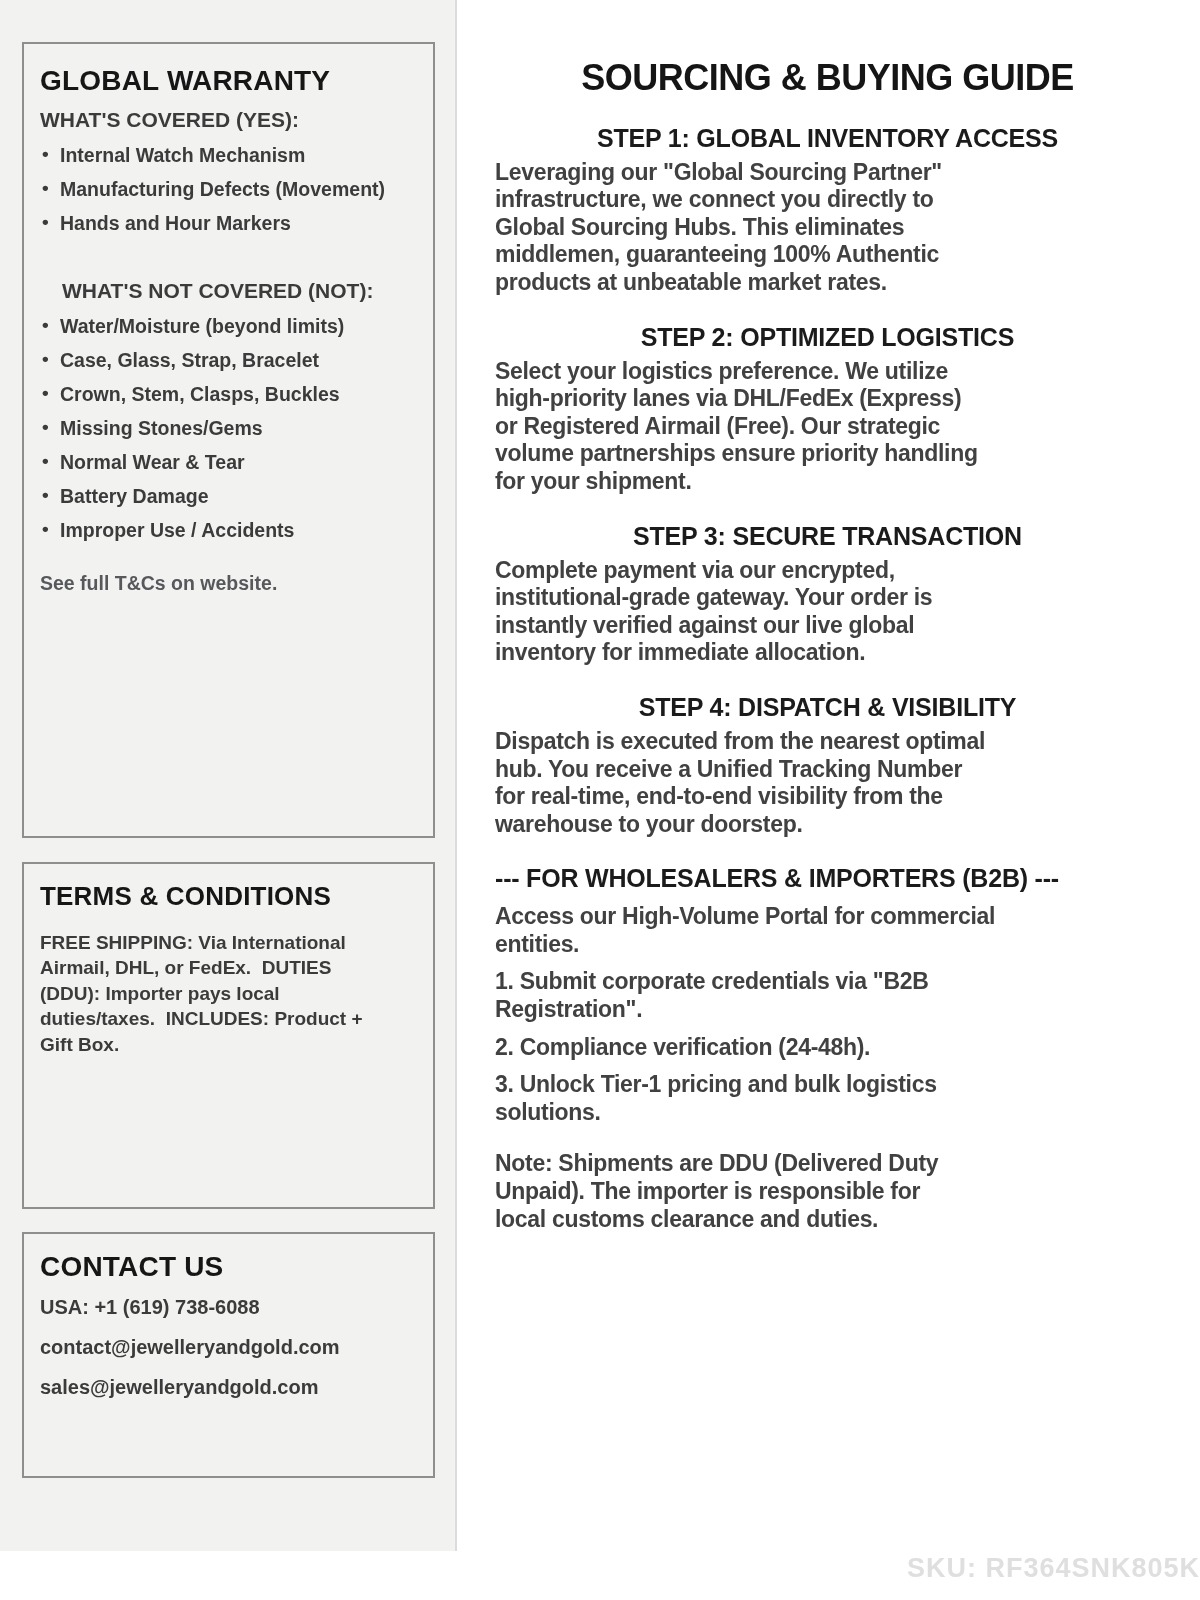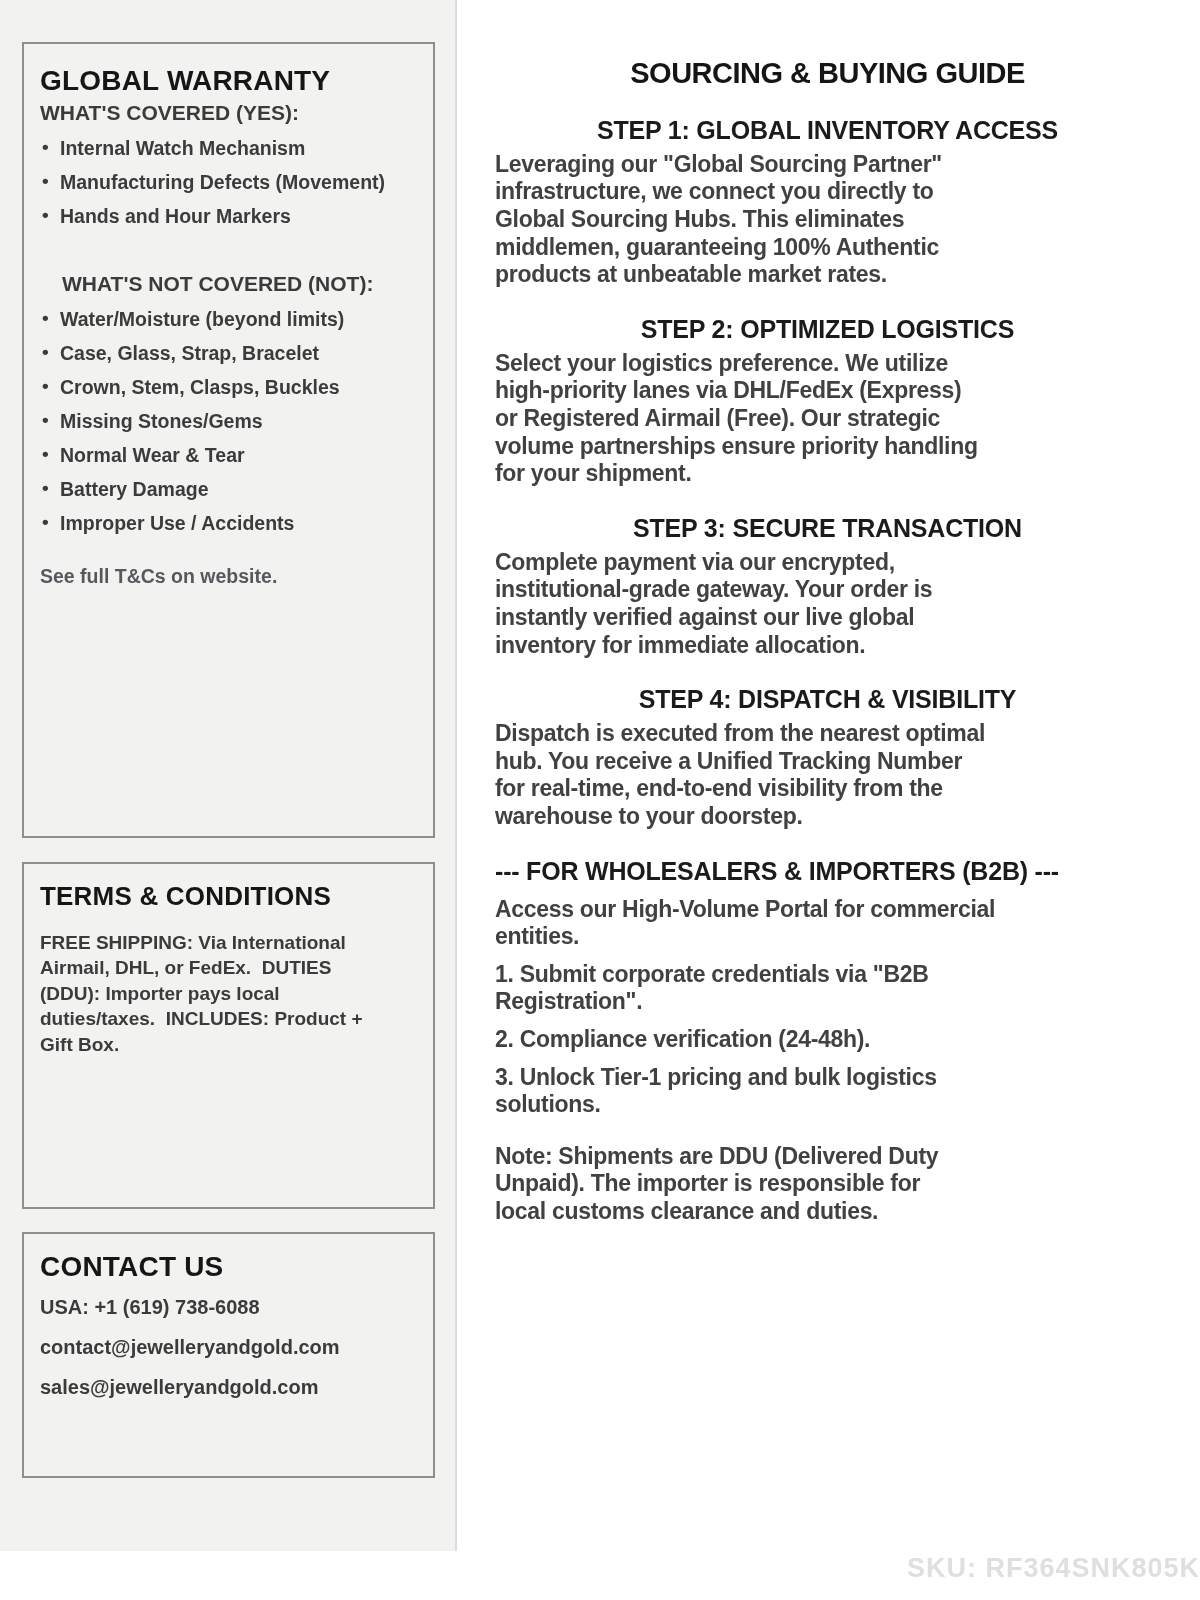--- a/index.html
+++ b/index.html
@@ -25,21 +25,21 @@
   .box-warranty { top:42px;  height:796px; }
   .box-terms    { top:862px; height:347px; padding-top:18px; }
   .box-contact  { top:1232px;height:246px; padding-top:18px; }
 
   .side-title {
     font-size:28px; font-weight:bold; color:#161616;
     letter-spacing:0.2px; line-height:1.1;
   }
   .side-subhead {
     font-size:21px; font-weight:bold; color:#3b3b3b;
-    margin-top:4px; line-height:1.1;
+    margin-top:11px; line-height:1.1;
   }
   .side-subhead.not { margin-top:46px;margin-left:22px; }
   .side-list { list-style:none; margin-top:14px; }
   .side-list li {
     position:relative;
     font-size:19.5px; font-weight:bold; color:#3b3b3b;
     line-height:20px; margin-bottom:14px; padding-left:20px;
   }
   .side-list li::before {
     content:"•"; position:absolute; left:2px; top:-1px;
@@ -59,21 +59,21 @@
     line-height:20px; margin-bottom:20px; padding-left:0;
   }
 
   
   .main {
     position:absolute; left:457px; top:0; width:743px; height:1600px;
     padding:0 40px 0 38px;
   }
   .main-title {
     margin-top:58px; text-align:center;
-    font-size:29px; font-weight:bold; color:#151515;
+    font-size:36px; font-weight:bold; color:#151515;
     letter-spacing:-0.5px; line-height:1.1;
   }
   .step { margin-top:26px; }
   .step-heading {
     font-size:25px; font-weight:bold; color:#1b1b1b;
     letter-spacing:-0.2px; line-height:29px;text-align:center;
   }
   .step-body {
     margin-top:6px; white-space:pre-wrap;
     font-size:23px; font-weight:bold; color:#414141;

